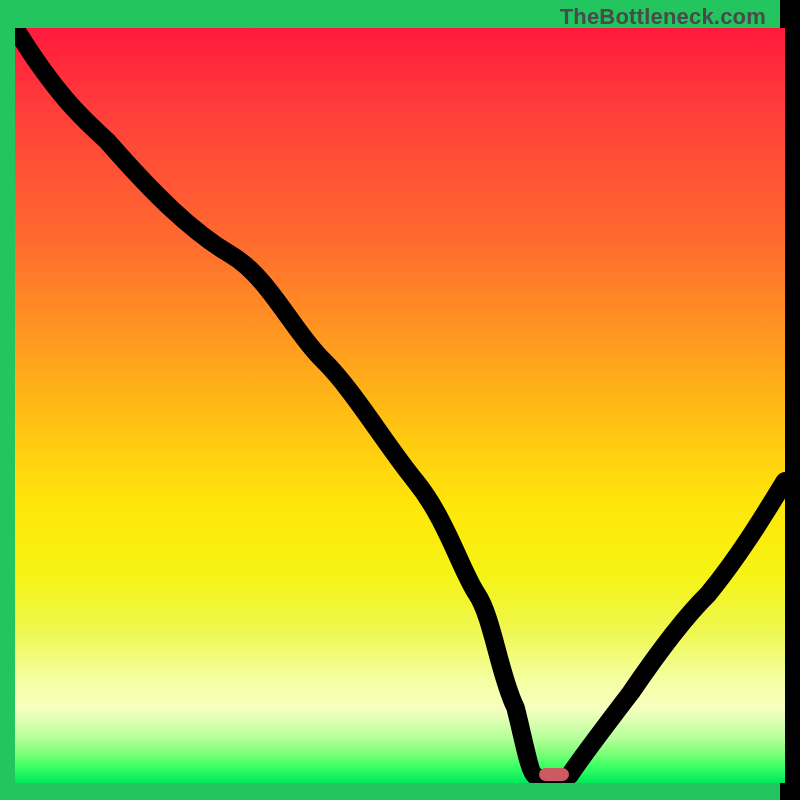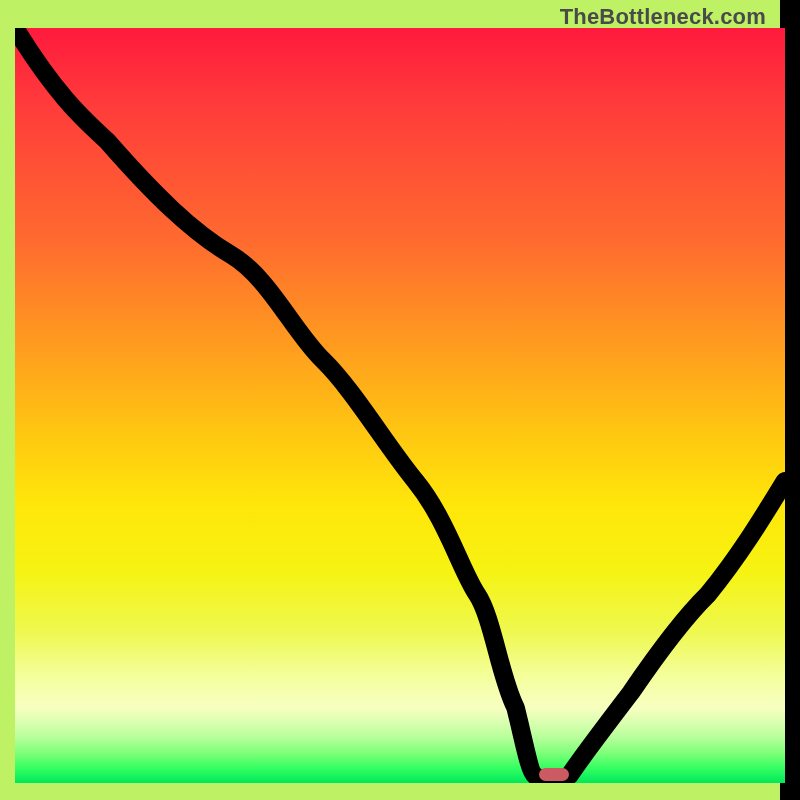--- a/index.html
+++ b/index.html
@@ -8,21 +8,21 @@
     width: 800px;
     height: 800px;
     background: #000;
     overflow: hidden;
     font-family: Arial, Helvetica, sans-serif;
   }
   .frame {
     position: relative;
     width: 780px;
     height: 800px;
-    background: #bef264;
+    background: #22c55e;
   }
   .watermark {
     position: absolute;
     top: 4px;
     right: 14px;
     color: #4a4a4a;
     font-size: 22px;
     font-weight: 600;
     letter-spacing: 0.2px;
     user-select: none;

